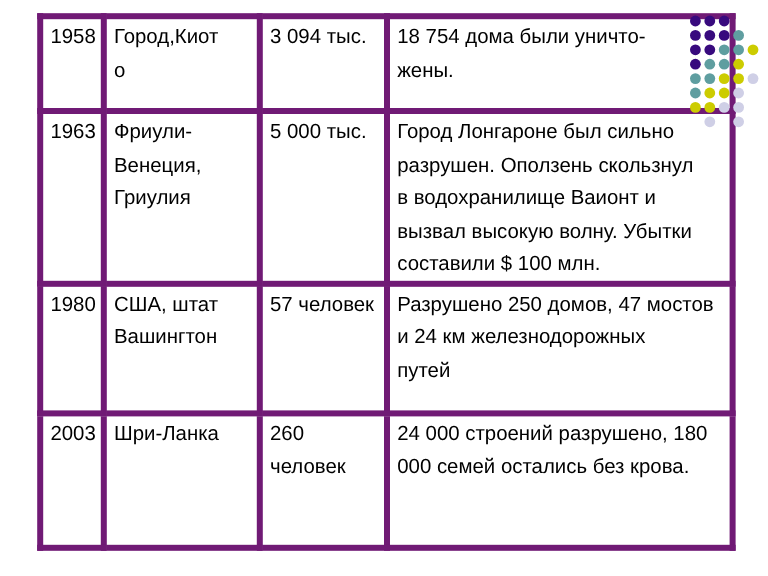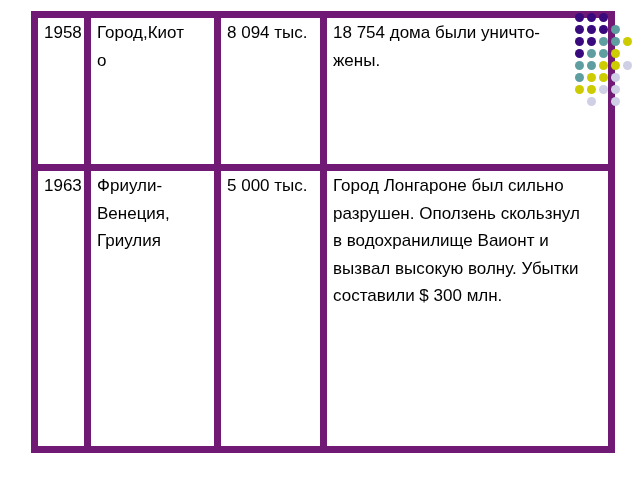--- a/index.html
+++ b/index.html
@@ -21,21 +21,21 @@
     left: 31px;
     top: 11px;
     width: 577px;
     height: 442px;
     border-collapse: collapse;
     table-layout: fixed;
     background: #ffffff;
     border: 2px solid #636363;
   }
   table.disasters td {
-    border: 7px solid #701a75;
+    border: 5px solid #701a75;
     vertical-align: top;
     padding: 1px 6px 0 6px;
     font-size: 17px;
     line-height: 27.5px;
     white-space: pre;
     overflow: hidden;
   }
   col.c-year  { width: 53px; }
   col.c-loc   { width: 130px; }
   col.c-count { width: 106px; }
@@ -70,35 +70,52 @@
       <col class="c-year">
       <col class="c-loc">
       <col class="c-count">
       <col class="c-desc">
     </colgroup>
     <tbody>
       <tr class="r1">
         <td>1958</td>
         <td>Город,Киот
 о</td>
-        <td>8 094 тыс.</td>
+        <td>3 094 тыс.</td>
         <td>18 754 дома были уничто-
 жены.</td>
       </tr>
       <tr class="r2">
         <td>1963</td>
         <td>Фриули-
 Венеция,
 Гриулия</td>
         <td>5 000 тыс.</td>
         <td>Город Лонгароне был сильно
 разрушен. Оползень скользнул
 в водохранилище Ваионт и
 вызвал высокую волну. Убытки
-составили $ 300 млн.</td>
+составили $ 100 млн.</td>
+      </tr>
+      <tr class="r3">
+        <td>1980</td>
+        <td>США, штат
+Вашингтон</td>
+        <td>57 человек</td>
+        <td>Разрушено 250 домов, 47 мостов
+и 24 км железнодорожных
+путей</td>
+      </tr>
+      <tr class="r4">
+        <td>2003</td>
+        <td>Шри-Ланка</td>
+        <td>260
+человек</td>
+        <td>24 000 строений разрушено, 180
+000 семей остались без крова.</td>
       </tr>
     </tbody>
   </table>
 
   <div class="dots">
       <div class="dot" style="left: 574.5px; top: 12.5px; background: rgb(56, 10, 126);"></div>
       <div class="dot" style="left: 586.5px; top: 12.5px; background: rgb(56, 10, 126);"></div>
       <div class="dot" style="left: 598.5px; top: 12.5px; background: rgb(56, 10, 126);"></div>
       <div class="dot" style="left: 574.5px; top: 24.5px; background: rgb(56, 10, 126);"></div>
       <div class="dot" style="left: 586.5px; top: 24.5px; background: rgb(56, 10, 126);"></div>

